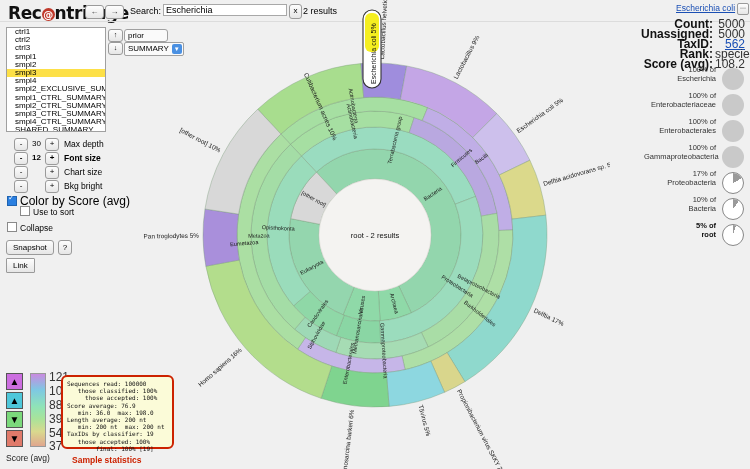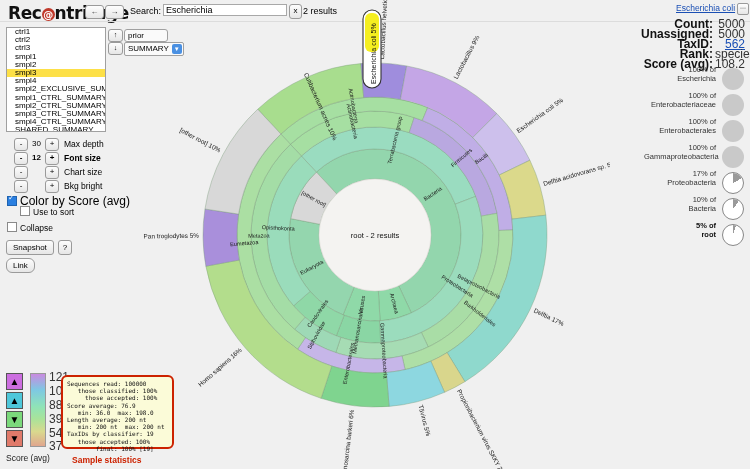--- a/index.html
+++ b/index.html
@@ -55,21 +55,21 @@
   #row-sort{position:absolute;left:20px;top:206px;font-size:8.5px;}
   #row-collapse{position:absolute;left:7px;top:222px;font-size:8.5px;}
   .cbx{display:inline-block;width:8px;height:8px;border:1px solid #8a8a8a;background:#fff;vertical-align:-1px;margin-right:3px;}
   .cbx.on{background:#2a7fe0;border-color:#1f63b0;position:relative;}
   .cbx.on:after{content:"✓";position:absolute;left:0px;top:-3px;color:#fff;font-size:8px;line-height:8px;}
 
   #btn-snapshot{position:absolute;left:6px;top:240px;height:13px;border:1px solid #9a9a9a;border-radius:3px;
      background:linear-gradient(#fdfdfd,#e6e6e6);font-size:8px;line-height:13px;padding:0 6px;}
   #btn-help{position:absolute;left:58px;top:240px;width:12px;height:13px;border:1px solid #9a9a9a;border-radius:3px;
      background:linear-gradient(#fdfdfd,#e6e6e6);font-size:8px;text-align:center;line-height:13px;}
-  #btn-link{position:absolute;left:6px;top:258px;height:13px;border:1px solid #9a9a9a;border-radius:6px;
+  #btn-link{position:absolute;left:6px;top:258px;height:13px;border:1px solid #9a9a9a;border-radius:1px;
      background:linear-gradient(#fdfdfd,#e6e6e6);font-size:8px;line-height:13px;padding:0 6px;}
 
   
   #legend{position:absolute;left:6px;top:373px;width:60px;height:90px;}
   .arrowbtn{position:absolute;left:0;width:15px;height:15px;border:1px solid #555;}
   .arrowbtn span{position:absolute;left:50%;top:50%;transform:translate(-50%,-50%);font-size:10px;line-height:10px;}
   #ab0{top:0;background:#cc6ee0;}
   #ab1{top:19px;background:#4ec7da;}
   #ab2{top:38px;background:#7bd97b;}
   #ab3{top:57px;background:#e07a6a;}

